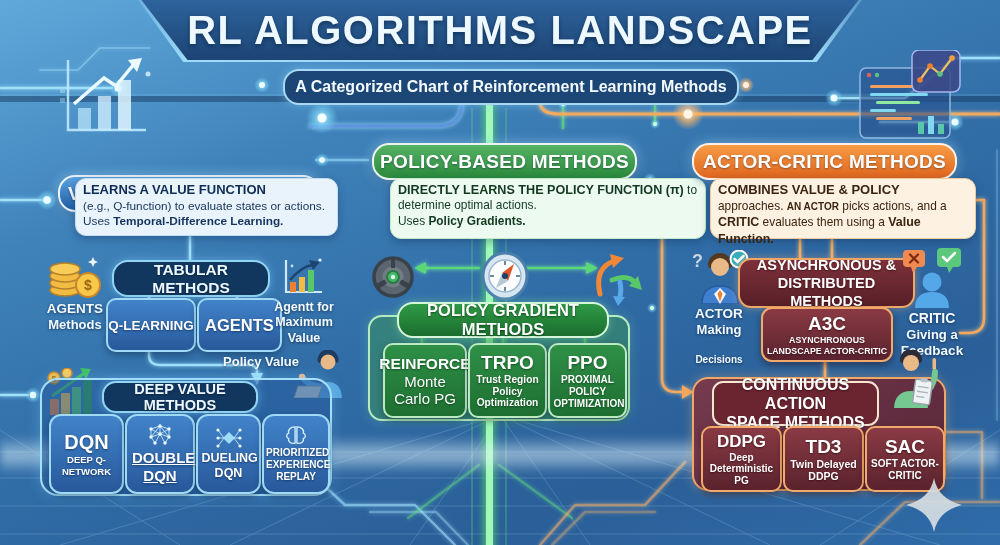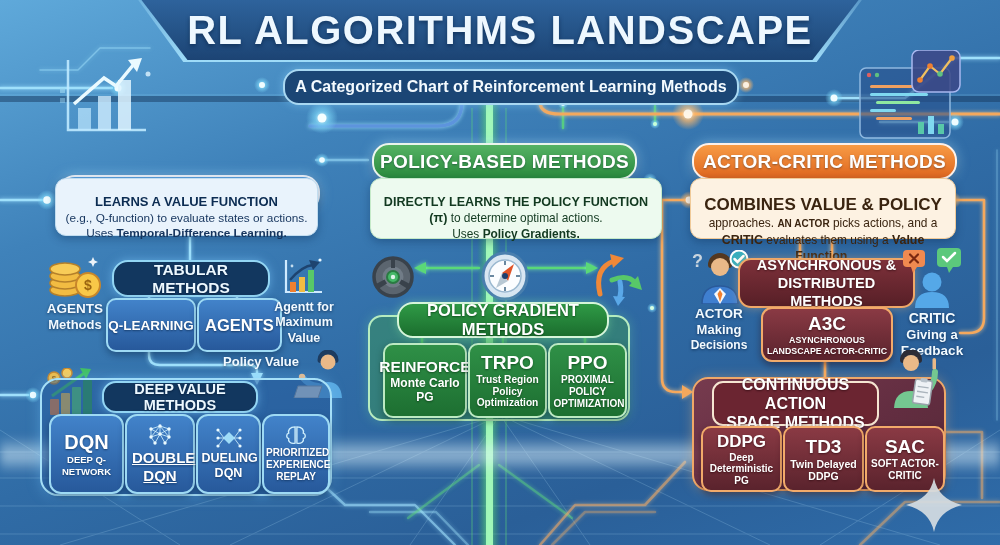--- a/index.html
+++ b/index.html
@@ -11,22 +11,22 @@
   .glowband{position:absolute;left:0;top:436px;width:1000px;height:38px;z-index:1;
     background:linear-gradient(180deg,rgba(235,250,255,0) 0%,rgba(230,248,255,.55) 50%,rgba(235,250,255,0) 100%);
     filter:blur(4px);pointer-events:none;}
   .z2{z-index:2;}
   .pill{display:flex;align-items:center;justify-content:center;text-align:center;font-weight:800;color:#fff;}
   .hdr-pill{border-radius:17px;border:2px solid rgba(255,255,255,.9);font-size:19px;letter-spacing:.3px;
     box-shadow:0 0 12px rgba(170,225,255,.55),0 3px 7px rgba(0,30,60,.35);text-shadow:0 1px 2px rgba(20,40,60,.45);}
   .v-grad{background:linear-gradient(180deg,#5ba2df,#1e5ca6);margin-top:32px;}
   .p-grad{background:linear-gradient(180deg,#55b264,#2a8a3c);}
   .o-grad{background:linear-gradient(180deg,#f79b45,#df661e);}
-  .desc-card{border-radius:11px;text-align:center;line-height:1.3;padding:15px 7px;box-sizing:border-box;
-    box-shadow:0 3px 8px rgba(10,40,80,.35);}
+  .desc-card{border-radius:11px;text-align:left;line-height:1.3;padding:3px 7px;box-sizing:border-box;
+    box-shadow:0 3px 8px rgba(10,40,80,.35);margin-left:20px;}
   .navy-pill{background:#12375f;border:2px solid #93d6f4;color:#ecf8ff;border-radius:16px;
     box-shadow:0 0 10px rgba(130,205,255,.5);text-shadow:0 1px 2px rgba(0,20,45,.6);}
   .blue-box{background:linear-gradient(180deg,#4283ca,#27599b);border:2px solid #9edaf4;border-radius:10px;color:#fff;
     box-shadow:0 3px 7px rgba(5,30,60,.4);text-shadow:0 1px 2px rgba(0,25,55,.55);}
   .green-box{background:linear-gradient(180deg,#2f9047,#1d6f31);border:2px solid #bce9c2;border-radius:10px;color:#fff;
     box-shadow:0 3px 7px rgba(5,45,20,.4);text-shadow:0 1px 2px rgba(0,35,10,.55);}
   .maroon-box{background:linear-gradient(180deg,#8a3a44,#5a232d);border:2px solid #f2aa6a;border-radius:11px;color:#fff;
     box-shadow:0 3px 7px rgba(40,10,15,.45);text-shadow:0 1px 2px rgba(35,5,10,.6);}
   .panel{position:absolute;box-sizing:border-box;}
   .col{display:flex;flex-direction:column;align-items:center;justify-content:center;text-align:center;}
@@ -314,21 +314,21 @@
       <g stroke="#cfeefc" stroke-width="1.5" fill="none">
         <path d="M12,2 C6,2 4,6 5,9 C2,10 2,14 5,15 C4,18 7,21 12,20 Z"></path>
         <path d="M14,2 C20,2 22,6 21,9 C24,10 24,14 21,15 C22,18 19,21 14,20 Z"></path>
       </g>
     </svg>
     <div style="font-size:10px;font-weight:800;line-height:1.22;width:60px;">PRIORITIZED EXPERIENCE REPLAY</div>
   </div>
 
   <div class="a pill hdr-pill p-grad z2" style="left:372px;top:143px;width:261px;height:33px;">POLICY-BASED METHODS</div>
 
-  <div class="a desc-card z2" style="left:370px;top:178px;width:292px;height:61px;background:#edfaef;border:1.5px solid #c5eac9;color:#123920;">
+  <div class="a desc-card z2" style="left:370px;top:178px;width:316px;height:61px;background:#edfaef;border:1.5px solid #c5eac9;color:#123920;">
     <div style="font-size:11.9px;"><b style="font-size:12.6px;">DIRECTLY LEARNS THE POLICY FUNCTION (π)</b><span> to determine optimal actions.</span></div>
     <div style="font-size:11.9px;"><span>Uses </span><b>Policy Gradients.</b></div>
   </div>
 
   <svg class="a z2" style="left:371px;top:255px;" width="44" height="44" viewBox="0 0 44 44">
     <circle cx="22" cy="22" r="19" fill="#5b656f" stroke="#39424b" stroke-width="3.5"></circle>
     <circle cx="22" cy="22" r="10.5" fill="#717c87"></circle>
     <path d="M20,4 h4 v9 h-4 z M5,29 l8.5,-4.5 2.5,4 -8,5 z M39,29 l-8.5,-4.5 -2.5,4 8,5 z" fill="#39424b"></path>
     <circle cx="22" cy="22" r="6" fill="#45b868" stroke="#2a7a42" stroke-width="2"></circle>
     <circle cx="22" cy="22" r="2.2" fill="#dff4ea"></circle>
@@ -348,51 +348,51 @@
     <polygon points="52,26 56,40 43,36" fill="#58c868"></polygon>
     <path d="M34,32 Q36,42 33,49" stroke="#5aa8e8" stroke-width="5" fill="none" stroke-linecap="round"></path>
     <polygon points="27,46 39,47 32,56" fill="#5aa8e8"></polygon>
   </svg>
 
   <div class="panel z2" style="left:368px;top:315px;width:262px;height:106px;border-radius:14px;border:2px solid #b6ecc0;background:rgba(58,148,86,.5);box-shadow:0 0 12px rgba(120,230,150,.3);"></div>
   <div class="a pill z2" style="left:397px;top:302px;width:208px;height:32px;border-radius:16px;background:linear-gradient(180deg,#2f9a46,#1b6e2e);border:2px solid #d6f6da;font-size:16.5px;box-shadow:0 0 10px rgba(140,240,160,.4);text-shadow:0 1px 2px rgba(0,40,10,.6);">POLICY GRADIENT METHODS</div>
 
   <div class="a col green-box z2" style="left:383px;top:343px;width:80px;height:71px;">
     <div style="font-size:15.5px;font-weight:800;">REINFORCE</div>
-    <div style="font-size:12px;font-weight:700;">Monte Carlo PG</div>
+    <div style="font-size:15px;font-weight:400;">Monte Carlo PG</div>
   </div>
   <div class="a col green-box z2" style="left:468px;top:343px;width:75px;height:71px;">
     <div style="font-size:19px;font-weight:800;">TRPO</div>
     <div style="font-size:10.2px;font-weight:700;line-height:1.15;width:66px;">Trust Region Policy Optimization</div>
   </div>
   <div class="a col green-box z2" style="left:548px;top:343px;width:75px;height:71px;">
     <div style="font-size:19px;font-weight:800;">PPO</div>
     <div style="font-size:10px;font-weight:800;line-height:1.2;width:68px;">PROXIMAL POLICY OPTIMIZATION</div>
   </div>
 
   <div class="a pill hdr-pill o-grad z2" style="left:692px;top:143px;width:261px;height:33px;">ACTOR-CRITIC METHODS</div>
 
   <div class="a desc-card z2" style="left:690px;top:178px;width:266px;height:61px;background:#fdf2e2;border:1.5px solid #f0ca98;color:#3a2410;font-size:11.9px;">
-    <b style="font-size:17px;">COMBINES VALUE &amp; POLICY</b><span> approaches. </span><b style="font-size:10px;">AN ACTOR</b><span> picks actions, and a </span><b style="font-size:12.4px;">CRITIC</b><span> evaluates them using a </span><b style="font-size:12.4px;">Value Function.</b>
+    <b style="font-size:13px;">COMBINES VALUE &amp; POLICY</b><span> approaches. </span><b style="font-size:10px;">AN ACTOR</b><span> picks actions, and a </span><b style="font-size:12.4px;">CRITIC</b><span> evaluates them using a </span><b style="font-size:12.4px;">Value Function.</b>
   </div>
 
   <svg class="a z2" style="left:690px;top:250px;" width="60" height="54" viewBox="0 0 60 54">
     <text x="2" y="17" font-size="18" font-weight="800" fill="#c8d4de">?</text>
     <path d="M21,15 a9,9 0 0 1 18,0" stroke="#54381f" stroke-width="6" fill="none" stroke-linecap="round"></path>
     <circle cx="30" cy="17" r="9" fill="#eab988"></circle>
     <path d="M12,54 q0,-18 18,-18 q18,0 18,18 z" fill="#3f7fd0" stroke="#2a5a9a" stroke-width="1.5"></path>
     <polygon points="30,38 24,44 30,54 36,44" fill="#f6f9fc"></polygon>
     <polygon points="30,40 27.5,44 30,52 32.5,44" fill="#f08030"></polygon>
     <circle cx="49" cy="9" r="8.5" fill="#38aebe" stroke="#ffffff" stroke-width="2"></circle>
     <path d="M44.5,9 l3,3 6,-6" stroke="#ffffff" stroke-width="2.5" fill="none" stroke-linecap="round"></path>
   </svg>
   <div class="a lbl z2" style="left:686px;top:306px;width:66px;">
     <div style="font-size:13.5px;font-weight:800;">ACTOR</div>
     <div style="font-size:13px;font-weight:700;">Making</div>
-    <div style="font-size:12px;font-weight:700;">Decisions</div>
+    <div style="font-size:10px;font-weight:700;margin-top:16px;">Decisions</div>
   </div>
 
   <div class="a col z2" style="left:738px;top:258px;width:173px;height:46px;border-radius:13px;background:linear-gradient(180deg,#7e313a,#571f27);border:2.5px solid #f0a868;color:#fff;box-shadow:0 0 10px rgba(250,180,110,.4);text-shadow:0 1px 2px rgba(35,5,10,.6);line-height:1.25;">
     <div style="font-size:14.5px;font-weight:800;">ASYNCHRONOUS &amp;</div>
     <div style="font-size:14.5px;font-weight:800;">DISTRIBUTED METHODS</div>
   </div>
   <div class="a col maroon-box z2" style="left:761px;top:307px;width:128px;height:51px;">
     <div style="font-size:19px;font-weight:800;">A3C</div>
     <div style="font-size:8.8px;font-weight:800;line-height:1.25;width:122px;">ASYNCHRONOUS LANDSCAPE ACTOR-CRITIC</div>
   </div>

